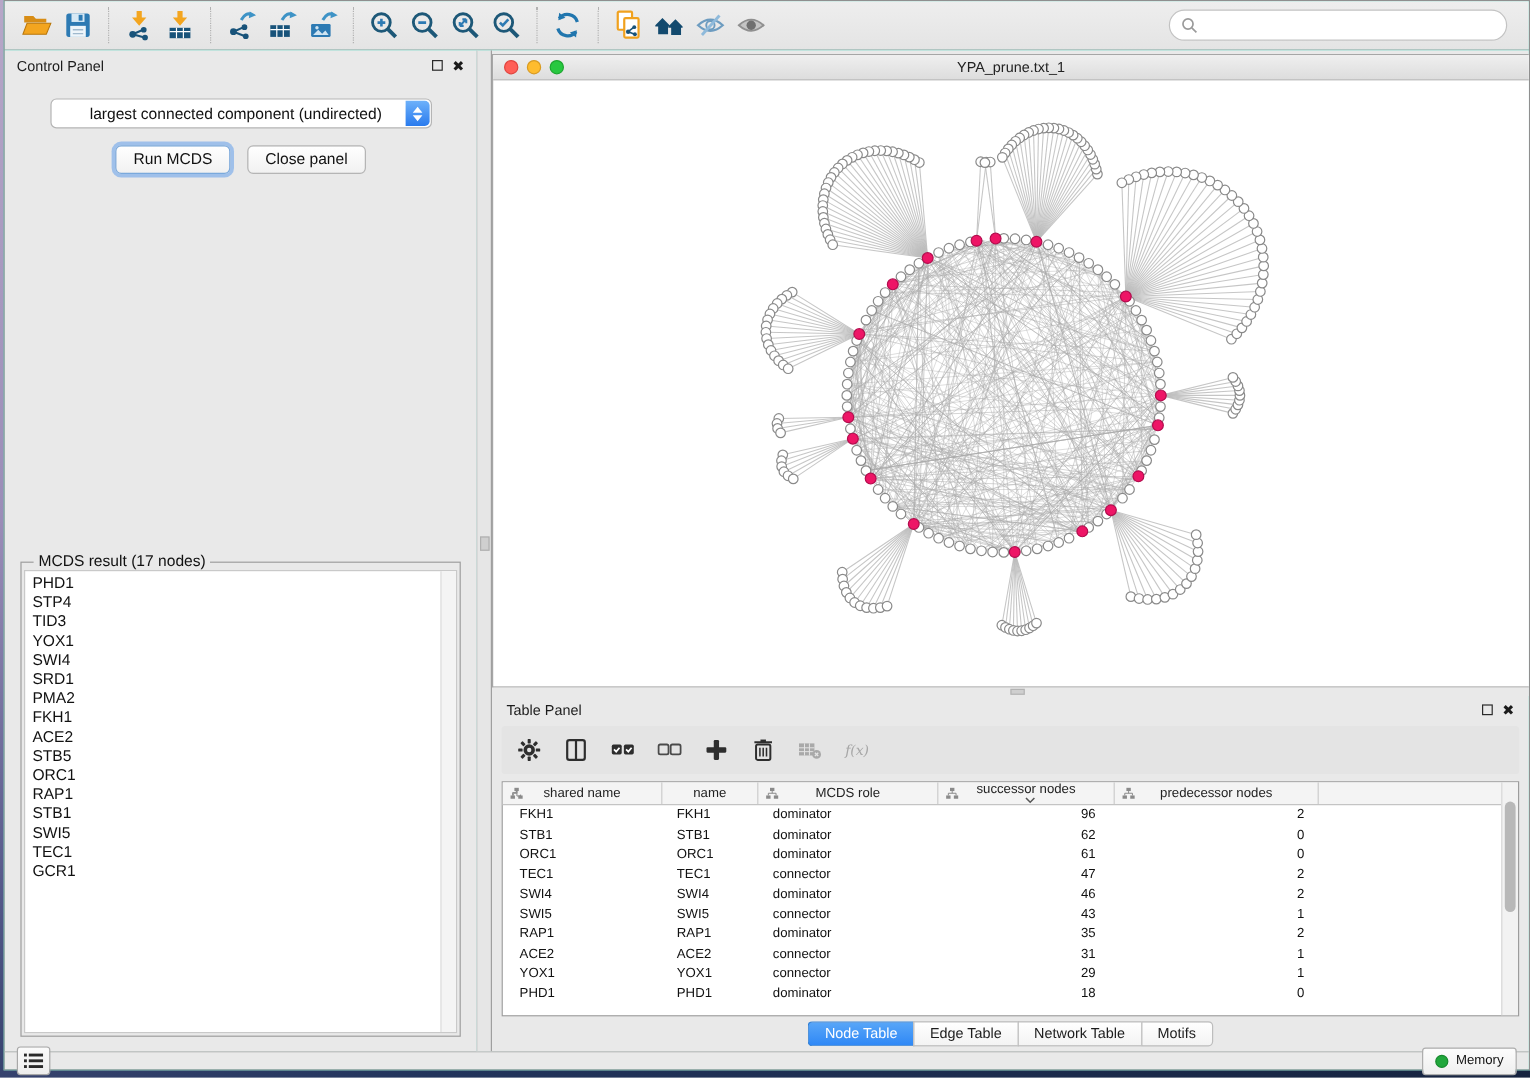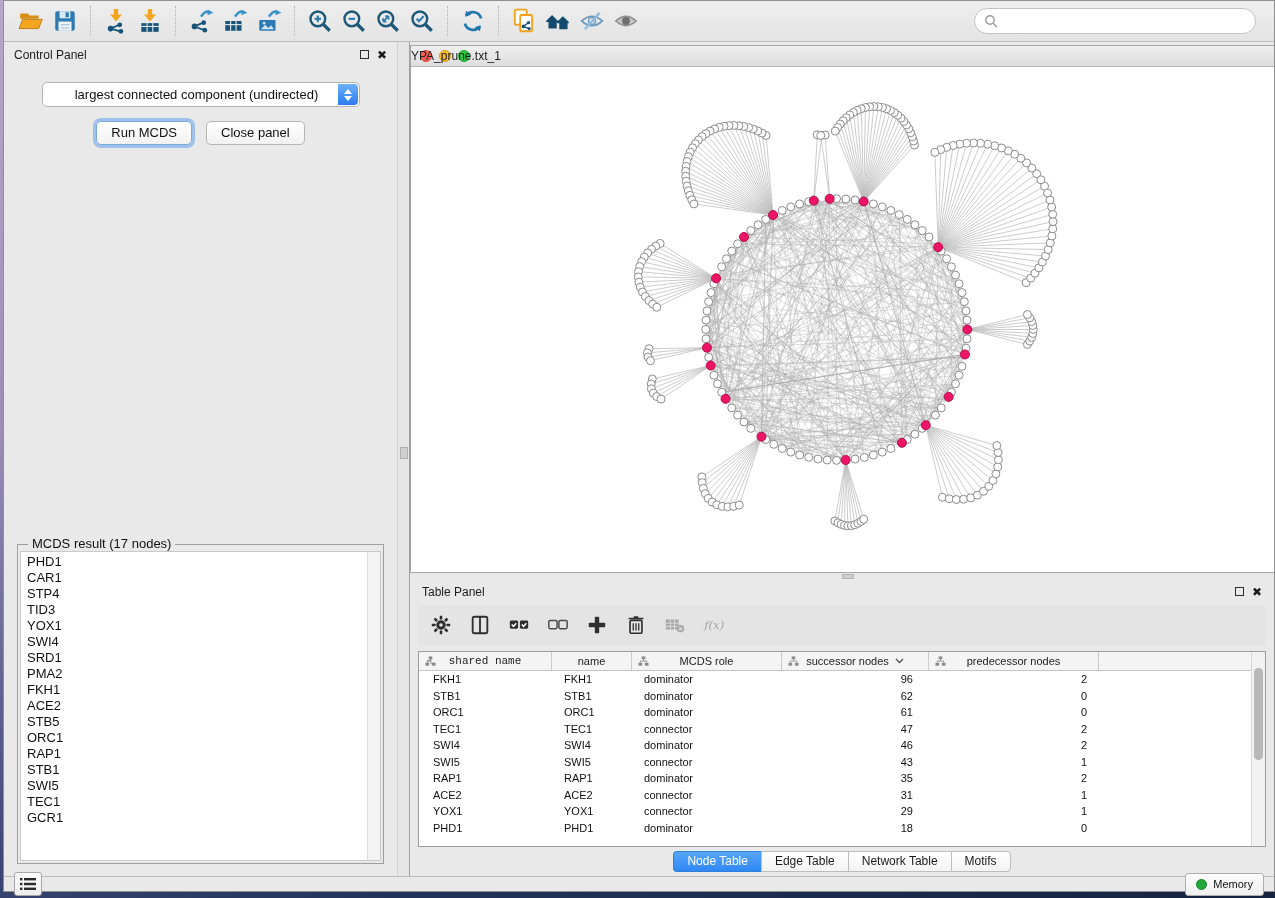--- a/index.html
+++ b/index.html
@@ -44,21 +44,21 @@
   .dropdown .dd-text { flex:1; text-align:center; font-size:13px; color:#111; padding-right:8px; }
   .dd-stepper { position:absolute; right:1px; top:1px; bottom:1px; width:20px; border-radius:0 4px 4px 0;
     background:linear-gradient(#6db1fa,#2a7bee); display:flex; flex-direction:column; align-items:center; justify-content:center; gap:2px; }
   .dd-up { width:0;height:0;border-left:4px solid transparent;border-right:4px solid transparent;border-bottom:5px solid #fff; }
   .dd-down { width:0;height:0;border-left:4px solid transparent;border-right:4px solid transparent;border-top:5px solid #fff; }
   .btnrow { display:flex; justify-content:center; gap:14px; margin-top:14px; }
   .mac-btn { font-size:13px; padding:3px 14px 4px; background:linear-gradient(#ffffff,#f1f1f1);
     border:1px solid #b5b5b5; border-radius:5px; color:#111; }
   .mac-btn.focused { box-shadow:0 0 0 3px rgba(120,170,235,.65); border-color:#7aa9dc; }
   .cp-spacer { flex:1; }
-  .groupbox { position:relative; border:1px solid #9e9e9e; margin:10px 8px 4px 8px; height:320px;
+  .groupbox { position:relative; border:1px solid #9e9e9e; margin:10px 8px 4px 8px; height:396px;
     display:flex; flex-direction:column; background:#e9e9e9; }
   .group-legend { position:absolute; top:-9px; left:10px; background:#e9e9e9; padding:0 4px; font-size:13px; color:#111; }
   .mcds-listwrap { flex:1; margin:6px 2px 2px 2px; background:#fff; border:1px solid #c9c9c9;
     display:flex; min-height:0; }
   .mcds-list { flex:1; overflow:hidden; padding:2px 0 0 6px; }
   .mcds-item { font-size:13px; line-height:16px; color:#111; }
   .mcds-scroll { width:13px; background:#f4f4f4; border-left:1px solid #dddddd; }
 
   
   .v-splitter { width:13px; background:#e6e6e6; border-left:1px solid #d0d0d0; border-right:1px solid #9f9f9f; position:relative; }
@@ -68,41 +68,41 @@
   .right { flex:1; display:flex; flex-direction:column; min-width:0; background:#e9e9e9; }
   .net-window { flex:1; margin-top:3px; border:1px solid #a6a6a6; border-right:none; background:#fff;
     display:flex; flex-direction:column; min-height:0; }
   .net-titlebar { height:21px; background:linear-gradient(#efefef,#dddddd); border-bottom:1px solid #b6b6b6;
     display:flex; align-items:center; position:relative; flex:0 0 auto; }
   .lights { display:flex; gap:7px; padding-left:9px; }
   .light { width:12px; height:12px; border-radius:50%; }
   .light.red { background:#ff5f57; border:1px solid #e0443e; }
   .light.yellow { background:#febc2e; border:1px solid #d89b22; }
   .light.green { background:#28c840; border:1px solid #1da62f; }
-  .net-title { position:absolute; left:0; right:0; text-align:left; font-size:12px; color:#222; }
+  .net-title { position:absolute; left:0; right:0; text-align:center; font-size:12px; color:#222; }
   .net-canvas { flex:1; min-height:0; }
   .net-canvas svg { width:100%; height:100%; display:block; }
 
   .h-splitter { height:7px; position:relative; background:#e9e9e9; }
   .h-handle { position:absolute; left:50%; top:1px; width:12px; height:5px; background:#cfcfcf; border:1px solid #b3b3b3; }
 
   
   .table-panel { height:296px; display:flex; flex-direction:column; flex:0 0 auto; }
   .tp-titlebar { height:23px; display:flex; align-items:center; padding:0 12px; }
   .tp-toolbar { margin:2px 8px 6px 8px; background:#e4e4e4; border-radius:3px; height:40px;
     display:flex; align-items:center; padding:0 12px; gap:17px; }
   .tp-toolbar svg { width:22px; height:22px; }
   .tablewrap { flex:1; margin:0 8px; border:1px solid #9c9c9c; background:#fff; display:flex; min-height:0; }
   .tablecols { flex:1; min-width:0; display:flex; flex-direction:column; }
   .thead { display:flex; height:19px; background:#f4f4f4; border-bottom:1px solid #c4c4c4; flex:0 0 auto; }
   .hcell { position:relative; border-right:1px solid #cccccc; display:flex; align-items:center; justify-content:center;
     font-size:11px; color:#222; }
   .hcell .treeicon { position:absolute; left:6px; top:4px; }
   .hcell .sortchev { margin-left:6px; }
-  .h0{width:133px;font-family:Liberation Mono, monospace;} .h1{width:80px;align-items:center;} .h2{width:150px;} .h3{width:147px;} .h4{width:170px;} .hf{flex:1;border-right:none;}
+  .h0{width:133px;} .h1{width:80px;align-items:center;} .h2{width:150px;} .h3{width:147px;flex-direction:column;} .h4{width:170px;} .hf{flex:1;border-right:none;}
   .tbody { flex:1; overflow:hidden; }
   .trow { display:flex; height:16.5px; align-items:center; }
   .tcell { font-size:11px; color:#111; }
   .c0{width:133px; padding-left:14px;} .c1{width:80px; padding-left:12px;} .c2{width:150px; padding-left:12px;}
   .c3{width:147px; text-align:right; padding-right:16px;} .c4{width:170px; text-align:right; padding-right:12px;} .cf{flex:1;}
   .tscroll { width:14px; background:#f2f2f2; border-left:1px solid #d8d8d8; position:relative; }
   .tthumb { position:absolute; left:2px; right:2px; top:16px; height:92px; background:#b8b8b8; border-radius:5px; }
   .tp-tabs { height:29px; display:flex; justify-content:center; align-items:center; }
   .btab { font-size:12px; padding:2px 13px 3px; background:linear-gradient(#ffffff,#f3f3f3);
     border:1px solid #bdbdbd; border-right:none; color:#1c1c1c; }
@@ -295,21 +295,20 @@
         <div class="btnrow">
           <button class="mac-btn focused">Run MCDS</button>
           <button class="mac-btn">Close panel</button>
         </div>
         <div class="cp-spacer"></div>
         <div class="groupbox">
           <span class="group-legend">MCDS result (17 nodes)</span>
           <div class="mcds-listwrap">
             <div class="mcds-list" id="mcds-list">
                 <div class="mcds-item">PHD1</div>
-                <div class="mcds-item">CAR1</div>
                 <div class="mcds-item">STP4</div>
                 <div class="mcds-item">TID3</div>
                 <div class="mcds-item">YOX1</div>
                 <div class="mcds-item">SWI4</div>
                 <div class="mcds-item">SRD1</div>
                 <div class="mcds-item">PMA2</div>
                 <div class="mcds-item">FKH1</div>
                 <div class="mcds-item">ACE2</div>
                 <div class="mcds-item">STB5</div>
                 <div class="mcds-item">ORC1</div>

